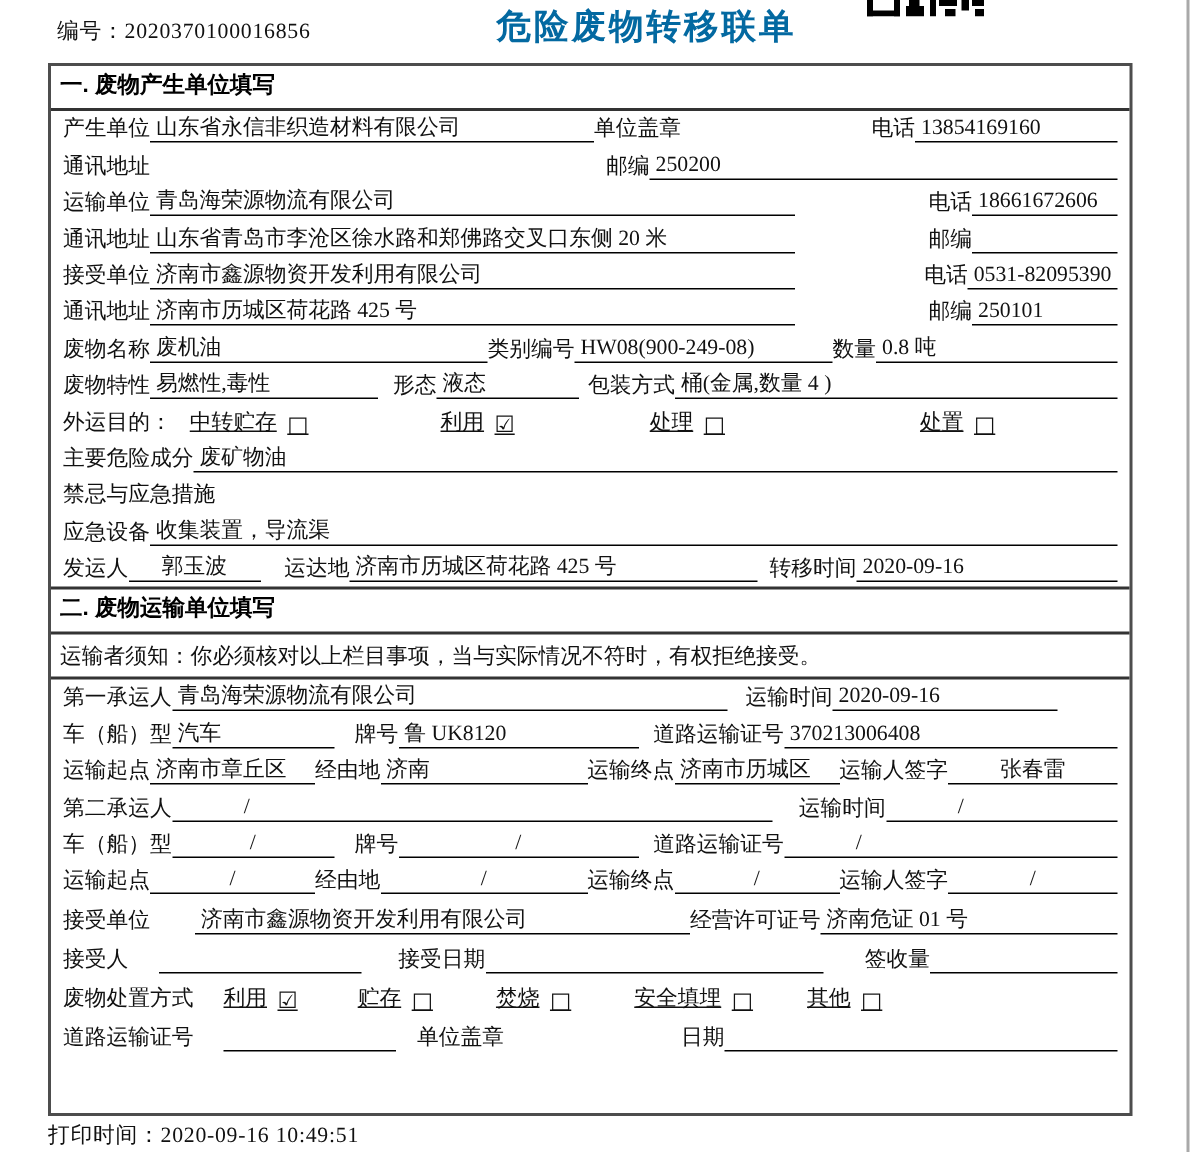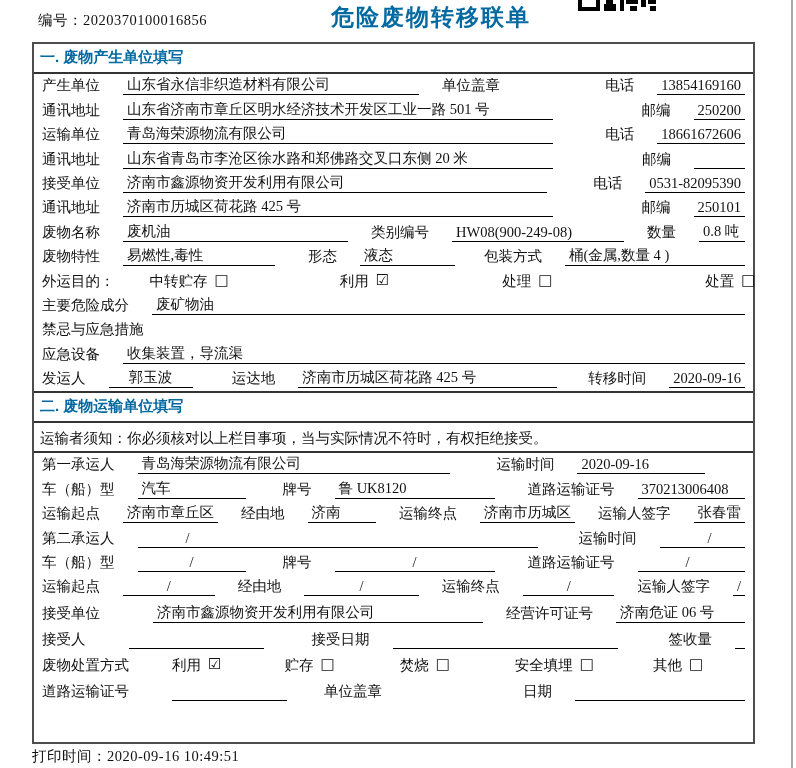--- a/index.html
+++ b/index.html
@@ -16,34 +16,34 @@
   .qr{position:absolute;left:578px;top:0;}
   .page-edge{position:absolute;left:791px;top:0;width:2px;height:768px;background:#a9a9a9;}
   .form{
     position:absolute;left:32px;top:42px;width:723px;height:702px;
     border:2px solid #4d4d4d;box-sizing:border-box;background:#fff;
     display:flex;flex-direction:column;
   }
   .sech{
     font-family:"Liberation Sans","DejaVu Sans",sans-serif;font-weight:bold;
     font-size:15px;padding:3px 6px 2px 6px;border-bottom:2px solid #333;
-    height:23px;box-sizing:content-box;line-height:20px;color:#0369a1;
+    height:23px;box-sizing:content-box;line-height:20px;color:#000000;
   }
   .bt{border-top:2px solid #333;}
   .note{padding:6px 6px 4px 6px;border-bottom:2px solid #333;height:18px;line-height:18px;}
-  .row{display:flex;align-items:flex-end;gap:23px;padding:0 8px 3px 8px;box-sizing:border-box;}
+  .row{display:flex;align-items:flex-end;gap:0;padding:0 8px 3px 8px;box-sizing:border-box;}
   .r1{height:24.4px;}
   .r2{height:26.2px;}
   .lbl{white-space:nowrap;}
   .u{border-bottom:1px solid #000;padding:0 4px;white-space:nowrap;min-height:17px;box-sizing:border-box;}
   .fx{flex:1;}
   .sp{flex:1;}
   .c{text-align:center;}
   .sL{padding-left:48px;}
-  .opt{white-space:nowrap;display:inline-flex;align-items:flex-start;gap:7px;}
+  .opt{white-space:nowrap;display:inline-flex;align-items:flex-end;gap:7px;text-decoration:underline;}
   .box{font-family:"DejaVu Sans","Liberation Sans",sans-serif;font-size:15px;line-height:16px;}
   .footer{position:absolute;left:32px;top:747px;font-size:14.5px;letter-spacing:.5px;}
 </style>
 </head>
 <body>
 
 <div class="hdr-num">
   <span>编号：</span><span>2020370100016856</span>
 </div>
 <div class="title">危险废物转移联单</div>
@@ -72,21 +72,20 @@
     <span class="lbl">产生单位</span>
     <span class="u" style="width:296px">山东省永信非织造材料有限公司</span>
     <span class="lbl">单位盖章</span>
     <span class="sp"></span>
     <span class="lbl">电话</span>
     <span class="u fx">13854169160</span>
   </div>
 
   <div class="row r1">
     <span class="lbl">通讯地址</span>
-    <span class="u" style="width:430px">山东省济南市章丘区明水经济技术开发区工业一路 501 号</span>
     <span class="sp"></span>
     <span class="lbl">邮编</span>
     <span class="u fx">250200</span>
   </div>
 
   <div class="row r1">
     <span class="lbl">运输单位</span>
     <span class="u" style="width:430px">青岛海荣源物流有限公司</span>
     <span class="sp"></span>
     <span class="lbl">电话</span>
@@ -234,21 +233,21 @@
     <span class="u c" style="width:110px">/</span>
     <span class="lbl">运输人签字</span>
     <span class="u fx c">/</span>
   </div>
 
 
   <div class="row r2">
     <span class="lbl">接受单位</span>
     <span class="u" style="width:330px;margin-left:30px">济南市鑫源物资开发利用有限公司</span>
     <span class="lbl">经营许可证号</span>
-    <span class="u fx">济南危证 06 号</span>
+    <span class="u fx">济南危证 01 号</span>
   </div>
 
   <div class="row r2">
     <span class="lbl">接受人</span>
     <span class="u" style="width:135px;margin-left:20px"></span>
     <span class="lbl" style="margin-left:25px">接受日期</span>
     <span class="u" style="width:225px"></span>
     <span class="lbl" style="margin-left:28px">签收量</span>
     <span class="u fx"></span>
   </div>

